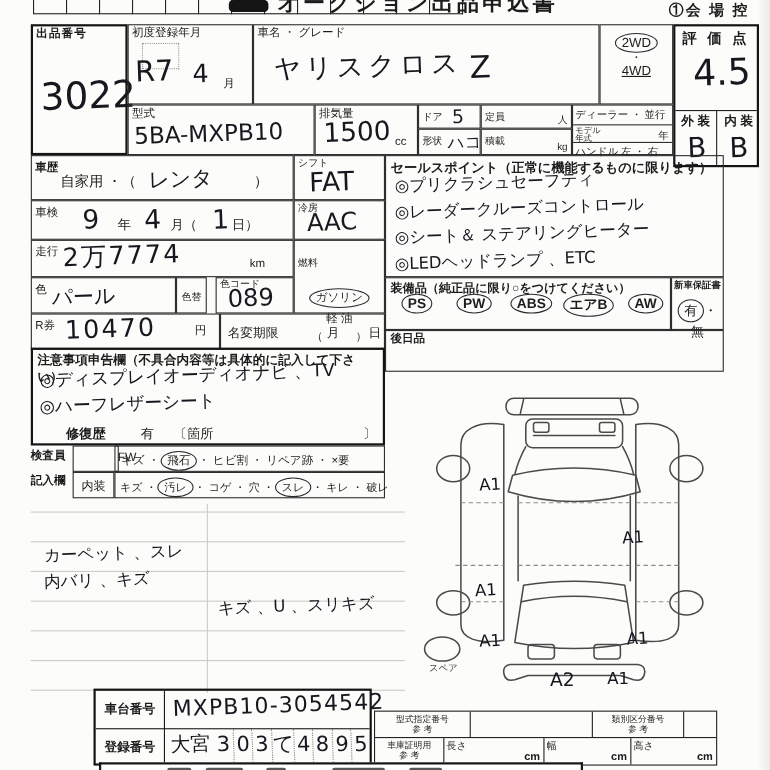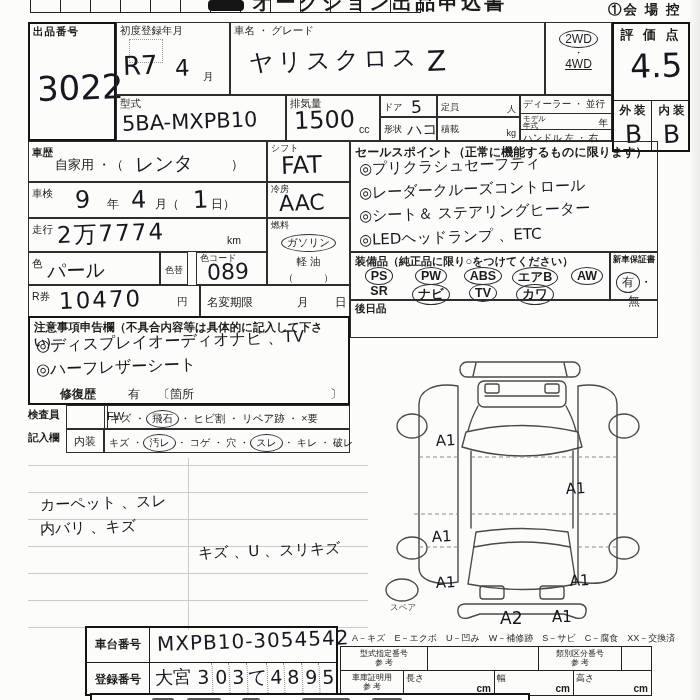--- a/index.html
+++ b/index.html
@@ -140,21 +140,21 @@
   <div class="cell" style="left:267px;top:182px;width:83px;height:36px;">
     <div class="lbl-s" style="padding:2px 3px;">冷房</div>
     <div class="hw" style="position:absolute;left:11px;top:10px;font-size:22px;">AAC</div>
   </div>
   <div class="cell" style="left:28px;top:218px;width:239px;height:34px;">
     <div class="lbl" style="padding:2px 3px;display:inline-block;">走行</div>
     <span class="hw" style="position:absolute;left:28px;top:5px;font-size:23px;letter-spacing:2px;">2万7774</span>
     <span class="abs lbl" style="left:198px;top:16px;">km</span>
   </div>
   <div class="cell" style="left:267px;top:218px;width:83px;height:67px;">
-    <div class="lbl-s" style="padding:2px 3px;">燃料</div>
+    <div class="lbl-s" style="padding:16px 3px;">燃料</div>
     <div style="text-align:center;margin-top:1px;font-size:10.5px;"><span class="circ on">ガソリン</span></div>
     <div style="text-align:center;margin-top:3px;font-size:10.5px;">軽 油</div>
     <div style="text-align:center;margin-top:2px;font-size:10px;">（　　　）</div>
   </div>
   <div class="cell" style="left:28px;top:252px;width:132px;height:33px;">
     <div class="lbl" style="padding:2px 3px;display:inline-block;">色</div>
     <span class="hw" style="position:absolute;left:18px;top:9px;font-size:19px;">パール</span>
   </div>
   <div class="cell" style="left:160px;top:252px;width:28px;height:33px;">
     <div class="lbl-s" style="padding-top:13px;text-align:center;">色替</div>
@@ -183,26 +183,20 @@
   </div>
 
   <div class="cell" style="left:350px;top:252px;width:260px;height:48px;">
     <div class="b" style="font-size:11px;padding:1px 4px;">装備品（純正品に限り○をつけてください）</div>
     <div class="abs" style="left:2px;top:14px;display:flex;">
       <div class="eq"><span class="circ on">PS</span></div>
       <div class="eq"><span class="circ on">PW</span></div>
       <div class="eq"><span class="circ on">ABS</span></div>
       <div class="eq"><span class="circ on">エアB</span></div>
       <div class="eq"><span class="circ on">AW</span></div>
-    </div>
-    <div class="abs" style="left:2px;top:31px;display:flex;">
-      <div class="eq"><span class="circ">SR</span></div>
-      <div class="eq"><span class="circ on">ナビ</span></div>
-      <div class="eq"><span class="circ on">TV</span></div>
-      <div class="eq"><span class="circ on">カワ</span></div>
     </div>
   </div>
   <div class="cell" style="left:610px;top:252px;width:48px;height:48px;">
     <div class="b" style="font-size:8.5px;text-align:center;padding-top:1px;">新車保証書</div>
     <div style="text-align:center;margin-top:6px;font-size:12px;">
       <span class="circ on">有</span><span>・</span><span>無</span>
     </div>
   </div>
   <div class="cell" style="left:350px;top:300px;width:308px;height:38px;">
     <div class="lbl b" style="padding:2px 4px;">後日品</div>
@@ -279,21 +273,20 @@
       <text x="194" y="152" transform="rotate(-3 194 152)">A1</text>
       <text x="60" y="200" transform="rotate(-3 60 200)">A1</text>
       <text x="64" y="246" transform="rotate(-3 64 246)">A1</text>
       <text x="198" y="244" transform="rotate(-3 198 244)">A1</text>
       <text x="128" y="282" font-size="17">A2</text>
       <text x="180" y="280">A1</text>
     </g>
     <text x="18" y="268" font-size="8.5" fill="#333">スペア</text>
   </svg>
 
-  <div class="abs" style="left:352px;top:632px;font-size:9px;color:#2a2a2a;white-space:nowrap;">A－キズ　E－エクボ　U－凹み　W－補修跡　S－サビ　C－腐食　XX－交換済</div>
 
   <div class="cell thick" style="left:85px;top:626px;width:253px;height:70px;">
     <div class="abs" style="left:0;top:34px;width:100%;border-top:1.6px solid #1a1a1a;"></div>
     <div class="abs" style="left:62px;top:0;height:100%;border-left:1.6px solid #1a1a1a;"></div>
     <div class="abs b" style="left:0;top:9px;width:62px;text-align:center;font-size:11.5px;">車台番号</div>
     <div class="hw" style="position:absolute;left:70px;top:6px;font-size:20px;letter-spacing:1px;">MXPB10-3054542</div>
     <div class="abs b" style="left:0;top:44px;width:62px;text-align:center;font-size:11.5px;">登録番号</div>
     <div class="hw" style="position:absolute;left:68px;top:41px;font-size:18px;">大宮</div>
     <div class="abs" style="left:108px;top:35px;width:142px;height:32px;display:flex;">
       <div class="pcell hw" style="font-size:19px;padding-top:5px;">3</div>

